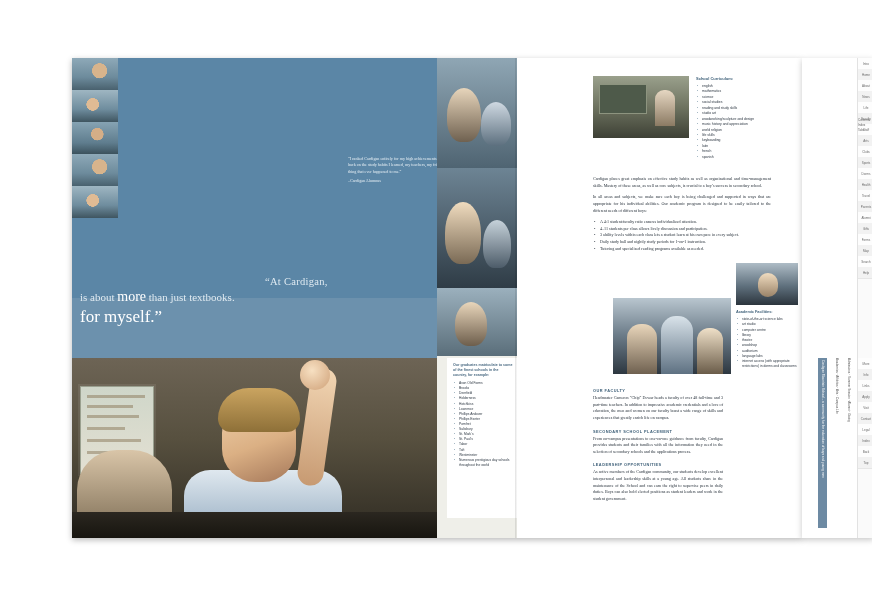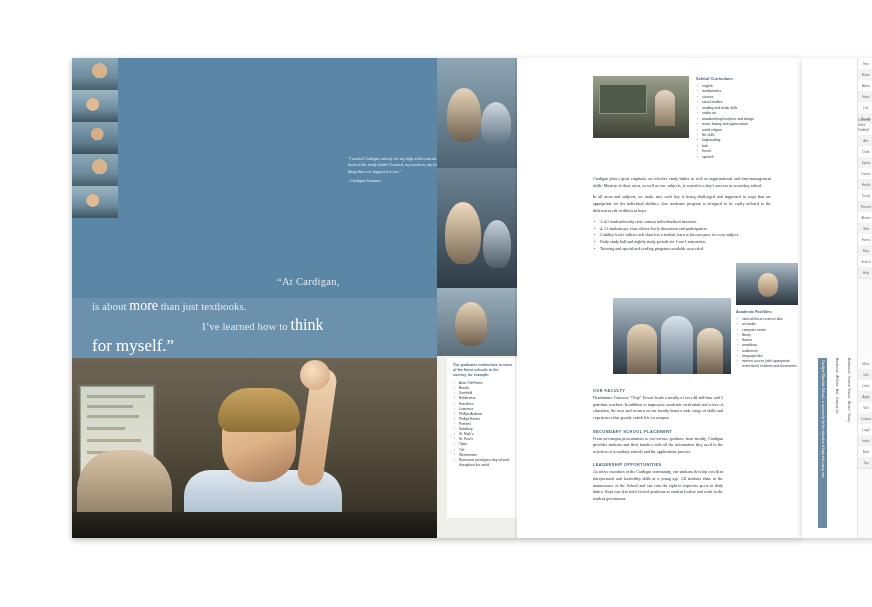--- a/index.html
+++ b/index.html
@@ -35,24 +35,24 @@
       radial-gradient(circle at 55% 38%, #d5ae87 0 19%, rgba(213,174,135,0) 20%),
       linear-gradient(180deg,#86a3b3 0%,#5f7d8e 65%,#3c525d 100%);}
 
   .pullquote{
     position:absolute;left:276px;top:98px;width:132px;color:#e9f1f6;
     font-size:4.1px;line-height:1.55;font-family:"Liberation Serif",serif;
   }
   .pullquote .attr{display:block;margin-top:3px;}
 
   
-  .headline{position:absolute;left:20px;top:218px;width:345px;color:#ffffff;}
+  .headline{position:absolute;left:8px;top:218px;width:345px;color:#ffffff;}
   .hl-line1{font-size:10.5px;color:#dfeaf1;letter-spacing:.3px;margin-left:185px;}
   .hl-main{font-size:40px;line-height:40px;letter-spacing:.5px;color:#ffffff;margin-top:-2px;}
-  .hl-line3{font-size:11px;color:#dfeaf1;margin-top:11px;}
+  .hl-line3{font-size:11px;color:#dfeaf1;margin-top:2px;}
   .hl-line3 .em{font-size:14px;color:#ffffff;}
   .hl-line4{font-size:11px;color:#dfeaf1;margin-top:2px;margin-left:110px;}
   .hl-line4 .em{font-size:16px;color:#ffffff;}
   .hl-line5{font-size:17px;color:#ffffff;margin-top:2px;}
 
   
   .boy-photo{position:absolute;left:0;top:300px;width:365px;height:180px;overflow:hidden;background:#4a4237;}
   .bp-bg{position:absolute;inset:0;
     background:
       linear-gradient(180deg,#6d6455 0%,#57503f 45%,#2f2b22 100%);}
@@ -186,23 +186,20 @@
 
       <div class="pullquote">
         <span>“I ranked Cardigan entirely for my high achievements here at Brooks. I look back on the study habits I learned, my teachers, my friends… it was the best thing that ever happened to me.”</span>
         <span class="attr">–Cardigan Alumnus</span>
       </div>
 
       <div class="headline">
         <div class="hl-line1">“At Cardigan,</div>
         <div class="hl-line3">
           <span>is about </span><span class="em">more</span><span> than just textbooks.</span>
-        </div>
-        <div class="hl-line4">
-          <span>I’ve learned how to </span><span class="em">think</span>
         </div>
         <div class="hl-line5">for myself.”</div>
       </div>
 
       <div class="boy-photo">
         <div class="bp-bg"></div>
         <div class="bp-chart">
           <i style="left:6px;top:8px;width:58px;height:3px;"></i>
           <i style="left:6px;top:18px;width:46px;height:3px;"></i>
           <i style="left:6px;top:28px;width:52px;height:3px;"></i>

